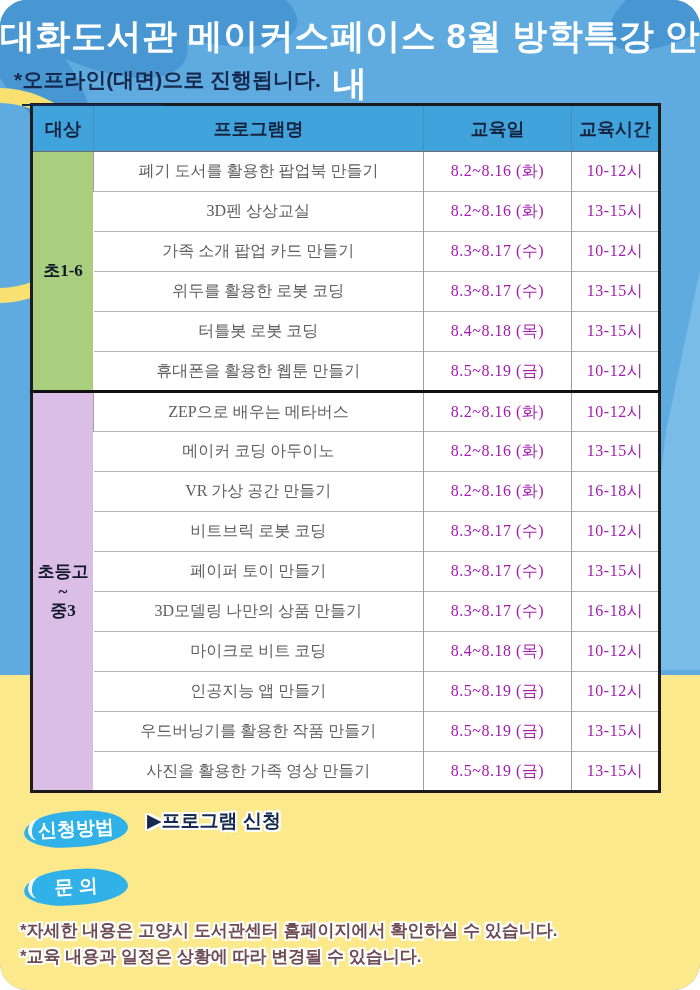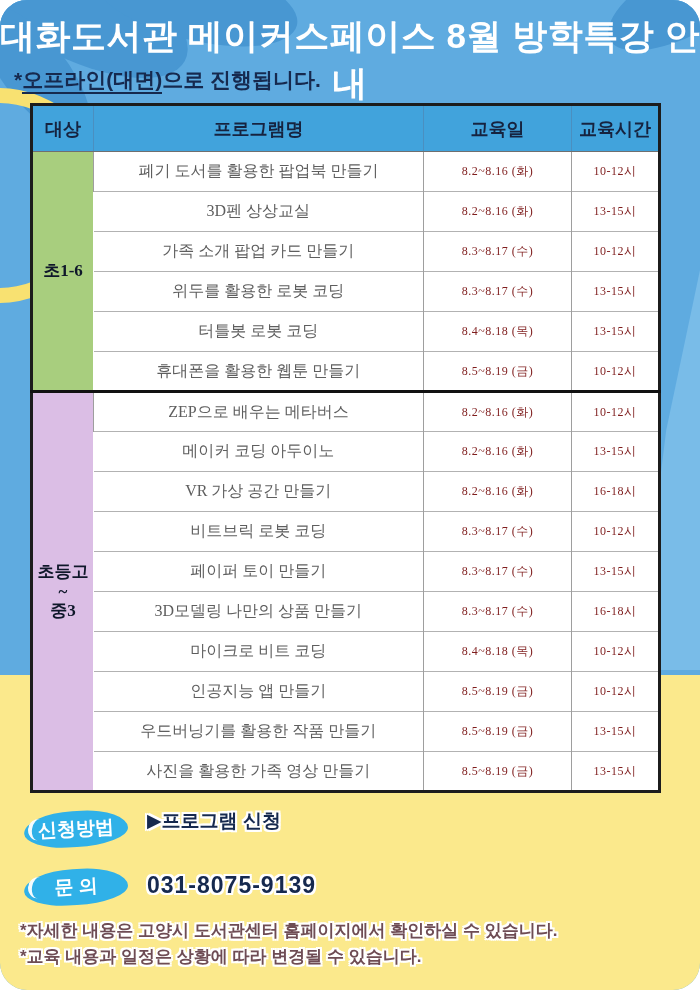--- a/index.html
+++ b/index.html
@@ -18,33 +18,33 @@
   .leaf-d{left:600px;top:-35px;width:170px;height:70px;transform:rotate(-28deg);}
   .wedge{position:absolute;left:625px;top:270px;width:75px;height:400px;background:var(--leaf-light);
          clip-path:polygon(100% 0,100% 100%,15% 100%,55% 40%);}
   .crescent{position:absolute;left:-112px;top:88px;width:190px;height:185px;border-radius:50%;
             border:15px solid var(--accent-yellow);background:transparent;}
 
   
   .title{position:absolute;left:0;top:13px;width:700px;text-align:center;color:#ffffff;
          font-size:35px;font-weight:bold;letter-spacing:0.5px;z-index:6;}
   .subtitle{position:absolute;left:14px;top:66px;color:var(--navy);font-size:21px;font-weight:bold;z-index:6;}
-  .subtitle .u{border-bottom:2px solid var(--navy);padding-bottom:1px;}
+  .subtitle .u{border-bottom:2px solid var(--navy);padding-bottom:13px;}
 
   
   .table-wrap{position:absolute;left:30px;top:103px;z-index:5;}
   table{border-collapse:collapse;table-layout:fixed;width:628px;background:#ffffff;
         border:3px solid #1c1c1c;}
   th,td{box-sizing:border-box;padding:0;text-align:center;vertical-align:middle;overflow:hidden;}
   thead th{height:47px;background:var(--header-blue);color:#16233f;font-size:18px;font-weight:bold;
            border-bottom:1px solid #6f6f6f;border-left:1px solid #4a8fc0;}
   thead th:first-child{border-left:none;margin-top:48px;}
   tbody td{height:40px;font-size:16px;color:#5e5e5e;border-top:1px solid #b2b2b2;border-left:1px solid #9e9e9e;font-family:Liberation Serif, serif;}
   tbody td:first-child{border-left:none;}
-  td.date-cell,td.time-cell{color:#7f1d1d;letter-spacing:0.5px;font-size:12px;}
+  td.date-cell,td.time-cell{color:#a21caf;letter-spacing:0.5px;font-size:16px;}
   td.target-cell{font-size:17px;font-weight:bold;color:#0f172a;line-height:1.15;}
   td.target-cell.green{background:var(--green);}
   td.target-cell.purple{background:var(--purple);}
   tr.group-start td{border-top:3px solid #111111;}
 
   
   .badge{position:absolute;left:24px;width:104px;height:36px;background:var(--badge-blue);
          color:#ffffff;font-size:19px;font-weight:bold;display:flex;align-items:center;justify-content:center;
          border-radius:52% 48% 55% 45% / 62% 58% 52% 48%;transform:rotate(-3deg);z-index:6;}
   .badge::before{content:"";position:absolute;left:4px;top:6px;width:18px;height:22px;
@@ -187,20 +187,19 @@
         </tbody>
     </table>
   </div>
 
   <div class="badge badge-apply">신청방법</div>
   <div class="apply-text outlined">
     <div>▶프로그램 신청</div>
   </div>
 
   <div class="badge badge-contact">문 의</div>
-  <div class="phone outlined">031-8075-9139</div>
 
   <div class="notes outlined">
     <div>*자세한 내용은 고양시 도서관센터 홈페이지에서 확인하실 수 있습니다.</div>
     <div>*교육 내용과 일정은 상황에 따라 변경될 수 있습니다.</div>
   </div>
 
 </div>
 
 </body></html>

